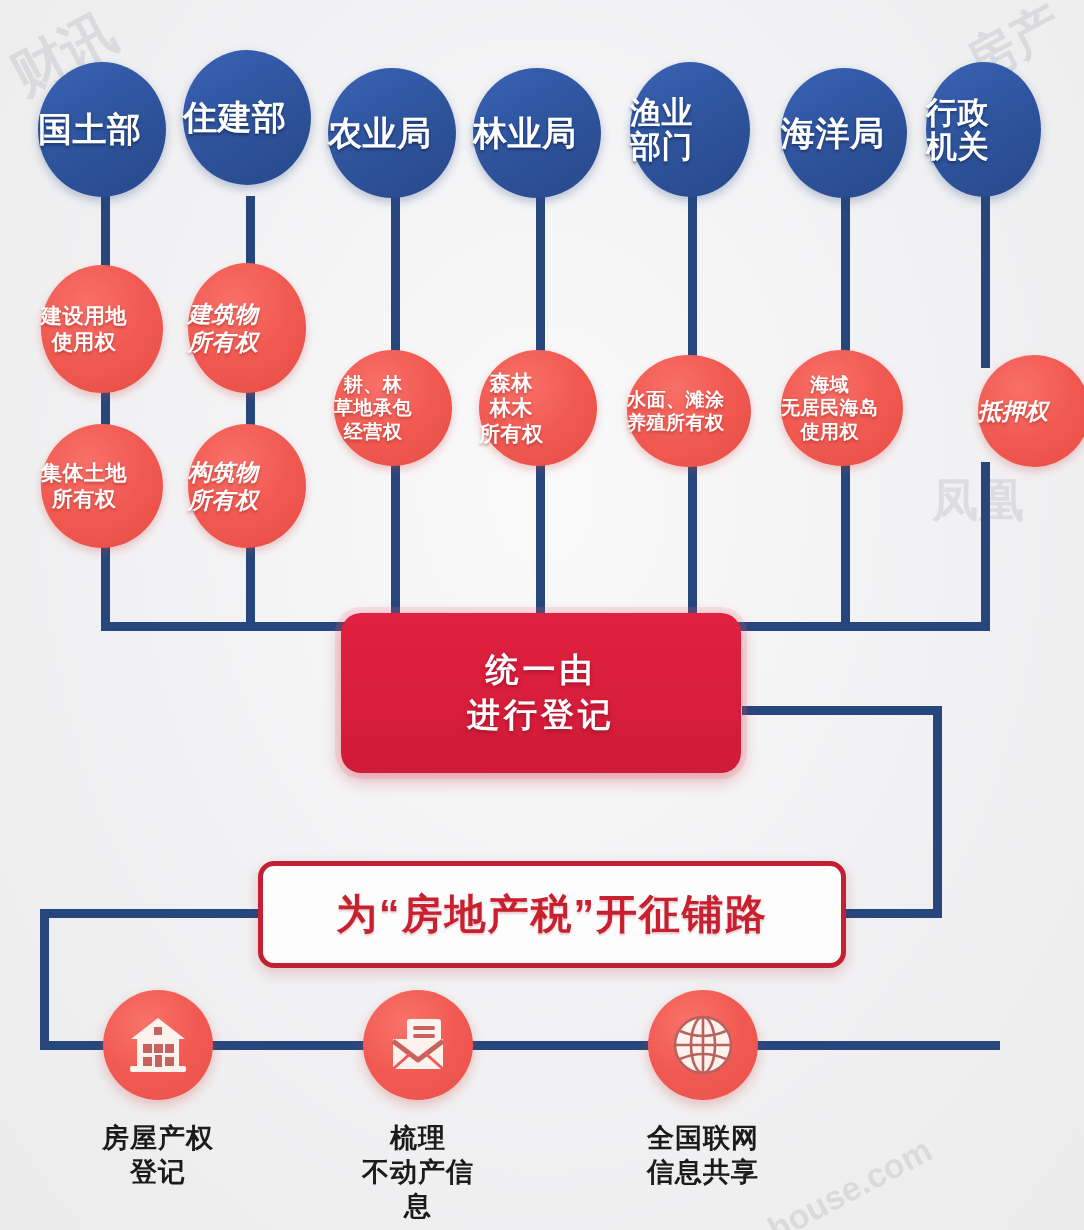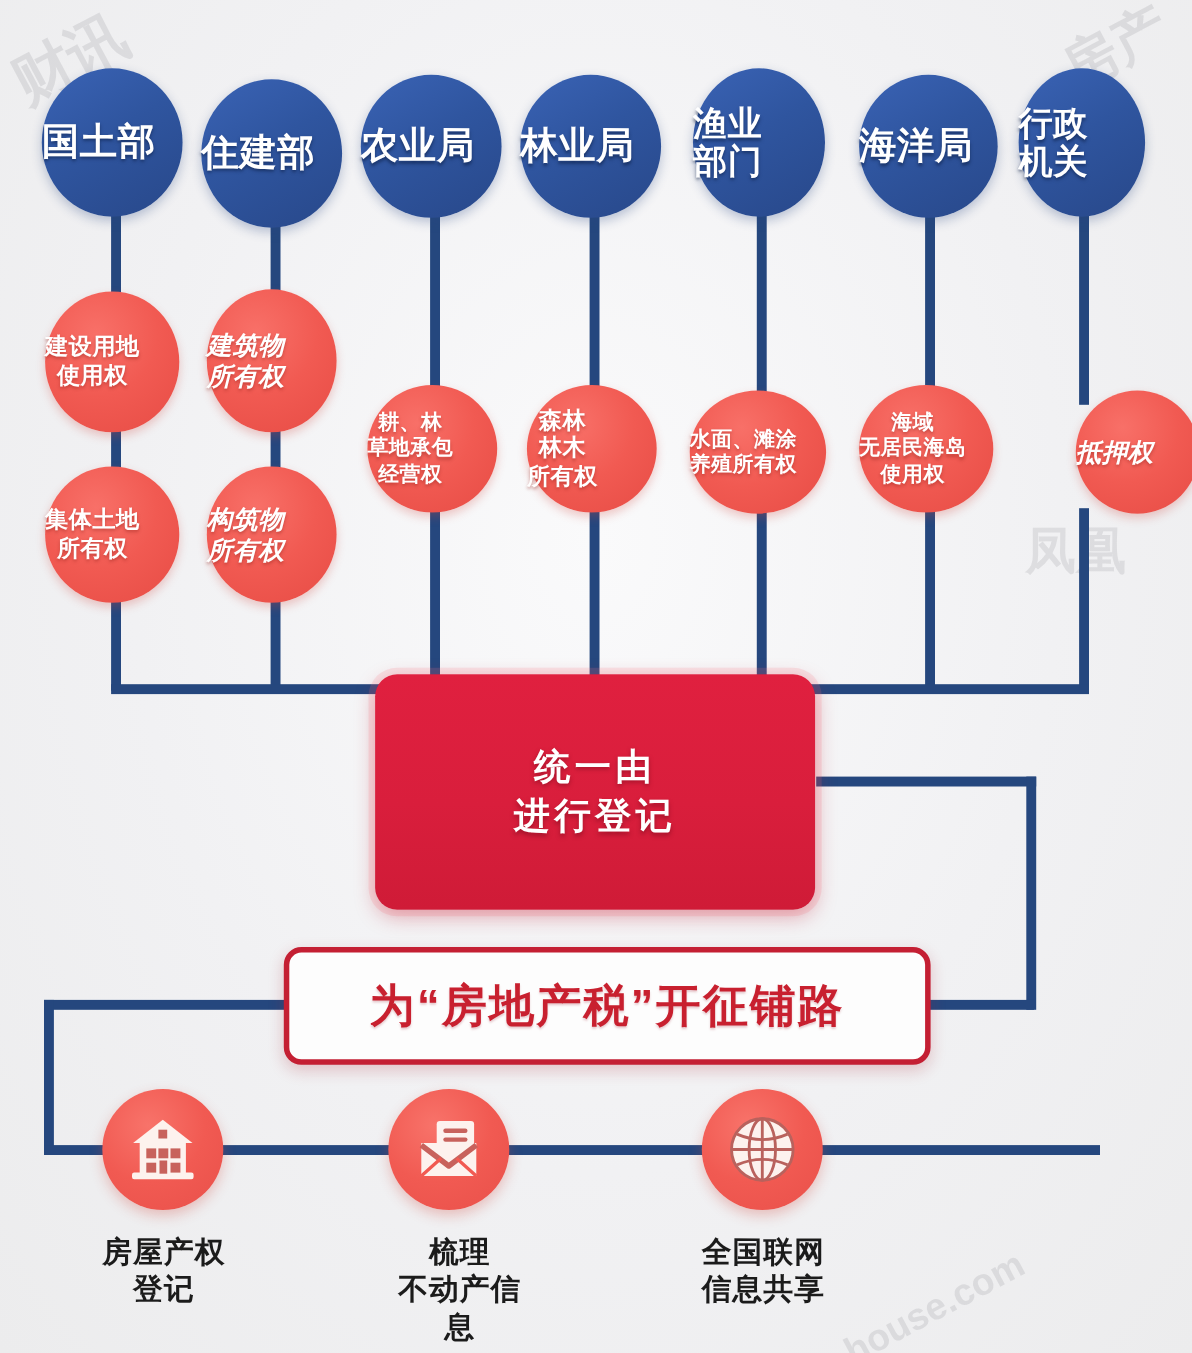--- a/index.html
+++ b/index.html
@@ -70,21 +70,21 @@
     border-radius:16px;
     box-shadow:0 5px 14px rgba(170,30,45,.22);
     display:flex;align-items:center;justify-content:center;
   }
   #banner .btxt{
     font-size:41px;font-weight:bold;color:#c8202f;letter-spacing:2px;
     white-space:nowrap;text-shadow:0 2px 2px rgba(150,20,35,.22);
   }
 
   
-  .bitem{position:absolute;display:flex;flex-direction:column;align-items:flex-start;}
+  .bitem{position:absolute;display:flex;flex-direction:column;align-items:center;}
   .bcirc{
     width:110px;height:110px;border-radius:50%;
     background:radial-gradient(circle at 38% 30%, #f8736a 0%, #f15a52 50%, #e9504a 100%);
     box-shadow:0 5px 12px rgba(210,70,60,.30);
     display:flex;align-items:center;justify-content:center;
     position:relative;z-index:3;
   }
   .bcirc svg{display:block;}
   .blab{
     margin-top:22px;text-align:center;
@@ -138,21 +138,21 @@
   <div class="ln h" style="left:830px;top:909px;width:110px;"></div>
 
   <div class="ln h" style="left:40px;top:909px;width:225px;"></div>
   <div class="ln v" style="left:40px;top:909px;height:140px;"></div>
   <div class="ln h" style="left:40px;top:1041px;width:960px;"></div>
 
   <div class="node blue" style="left:38px;top:62px;width:128px;height:135px;">
     <div class="txt">国土部</div>
   </div>
 
-  <div class="node blue" style="left:183px;top:72px;width:128px;height:135px;">
+  <div class="node blue" style="left:183px;top:50px;width:128px;height:135px;">
     <div class="txt">住建部</div>
   </div>
 
   <div class="node blue" style="left:328px;top:68px;width:128px;height:130px;">
     <div class="txt">农业局</div>
   </div>
 
   <div class="node blue" style="left:473px;top:68px;width:128px;height:130px;">
     <div class="txt">林业局</div>
   </div>
@@ -231,21 +231,21 @@
       <div>海域</div>
       <div>无居民海岛</div>
       <div>使用权</div>
     </div>
   </div>
 
   <div class="node red" style="left:978px;top:355px;width:112px;height:112px;">
     <div class="txt lg">抵押权</div>
   </div>
 
-  <div id="centerbox" style="left:341px;top:613px;width:400px;height:214px;">
+  <div id="centerbox" style="left:341px;top:613px;width:400px;height:160px;">
     <div class="l1">统一由</div>
     <div class="l3">进行登记</div>
   </div>
 
   <div id="banner" style="left:258px;top:861px;width:578px;height:97px;">
     <div class="btxt">为“房地产税”开征铺路</div>
   </div>
 
   <div class="bitem" style="left:93px;top:990px;width:130px;">
     <div class="bcirc">

